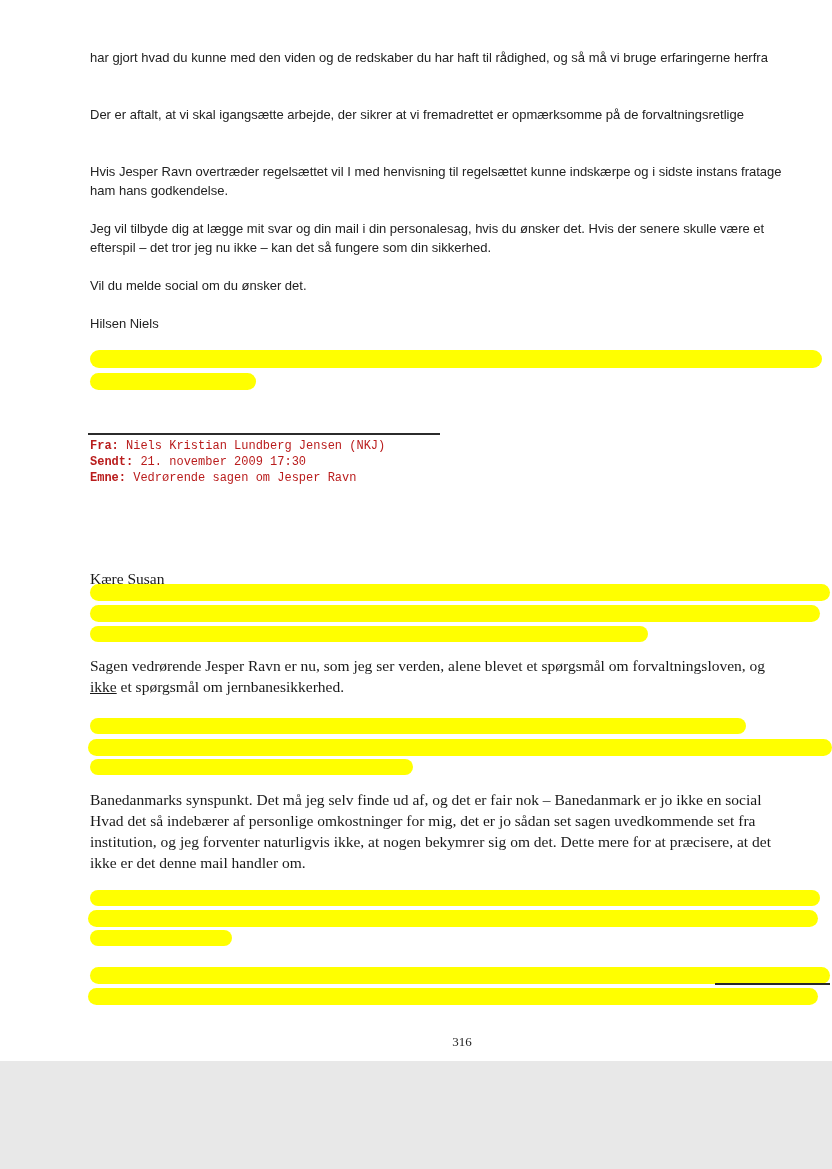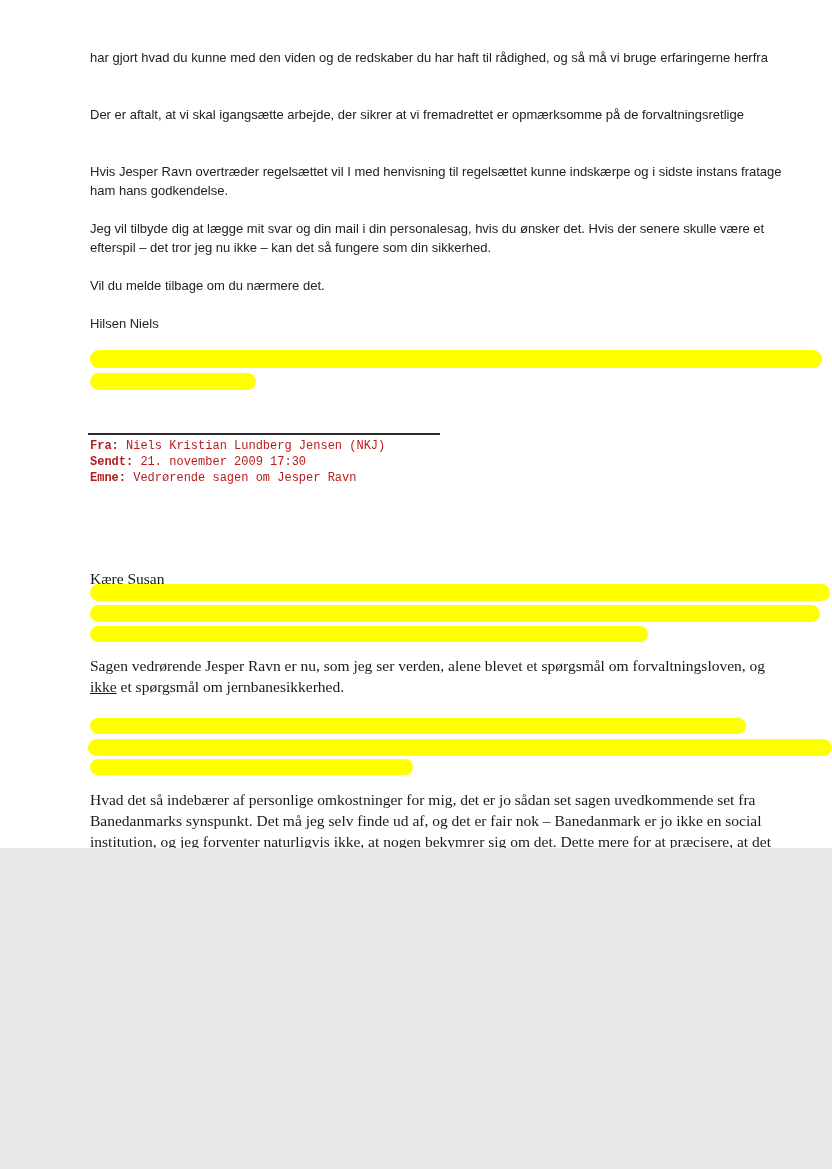--- a/index.html
+++ b/index.html
@@ -1,18 +1,18 @@
 <!DOCTYPE html>
 <html style="--hl: #ffff00;"><head>
 <meta charset="utf-8">
 <style>
   html,body{margin:0;padding:0;background:#e8e8e8;}
   .page{
     position:relative;
-    width:832px;height:848px;
+    width:832px;height:1061px;
     background:#ffffff;
     overflow:hidden;
     font-family:"Liberation Sans", sans-serif;
     color:#1c1c1c;
   }
   
   .sans-par{
     position:absolute;left:90px;
     font-family:"Liberation Sans", sans-serif;
     font-size:13px;line-height:19px;
@@ -69,21 +69,21 @@
       <div>Der er aftalt, at vi skal igangsætte arbejde, der sikrer at vi fremadrettet er opmærksomme på de forvaltningsretlige</div>
     </div>
   <div class="sans-par" style="top:162px">
       <div>Hvis Jesper Ravn overtræder regelsættet vil I med henvisning til regelsættet kunne indskærpe og i sidste instans fratage</div>
       <div>ham hans godkendelse.</div>
     </div>
   <div class="sans-par" style="top:219px">
       <div>Jeg vil tilbyde dig at lægge mit svar og din mail i din personalesag, hvis du ønsker det. Hvis der senere skulle være et</div>
       <div>efterspil – det tror jeg nu ikke – kan det så fungere som din sikkerhed.</div>
     </div>
-  <div class="sans-par" style="top:276px">Vil du melde tilbage om du nærmere det.</div>
+  <div class="sans-par" style="top:276px">Vil du melde social om du ønsker det.</div>
   <div class="sans-par" style="top:314px">Hilsen Niels</div>
 
   <div class="bar" style="left:90px;top:350px;width:732px;height:18px"></div>
   <div class="bar" style="left:90px;top:373px;width:166px;height:17px"></div>
 
   <div class="hdr-sep"></div>
   <div class="hdr">
     <div><b>Fra:</b><span> Niels Kristian Lundberg Jensen (NKJ)</span></div>
     <div><b>Sendt:</b><span> 21. november 2009 17:30</span></div>
     <div><b>Emne:</b><span> Vedrørende sagen om Jesper Ravn</span></div>
@@ -98,22 +98,22 @@
   <div class="serif-par" style="top:655px">
     <div>Sagen vedrørende Jesper Ravn er nu, som jeg ser verden, alene blevet et spørgsmål om forvaltningsloven, og</div>
     <div><span class="u">ikke</span><span> et spørgsmål om jernbanesikkerhed.</span></div>
   </div>
 
   <div class="bar" style="left:90px;top:718px;width:656px;height:16px"></div>
   <div class="bar" style="left:88px;top:739px;width:744px;height:17px"></div>
   <div class="bar" style="left:90px;top:759px;width:323px;height:16px"></div>
 
   <div class="serif-par" style="top:789px">
+      <div>Banedanmarks synspunkt. Det må jeg selv finde ud af, og det er fair nok – Banedanmark er jo ikke en social</div>
       <div>Hvad det så indebærer af personlige omkostninger for mig, det er jo sådan set sagen uvedkommende set fra</div>
-      <div>Banedanmarks synspunkt. Det må jeg selv finde ud af, og det er fair nok – Banedanmark er jo ikke en social</div>
       <div>institution, og jeg forventer naturligvis ikke, at nogen bekymrer sig om det. Dette mere for at præcisere, at det</div>
       <div>ikke er det denne mail handler om.</div>
     </div>
 
   <div class="bar" style="left:90px;top:890px;width:730px;height:16px"></div>
   <div class="bar" style="left:88px;top:910px;width:730px;height:17px"></div>
   <div class="bar" style="left:90px;top:930px;width:142px;height:16px"></div>
 
   <div class="bar" style="left:90px;top:967px;width:740px;height:17px"></div>
   <div class="frag" style="left:715px;top:983px;width:115px;height:2px"></div>

